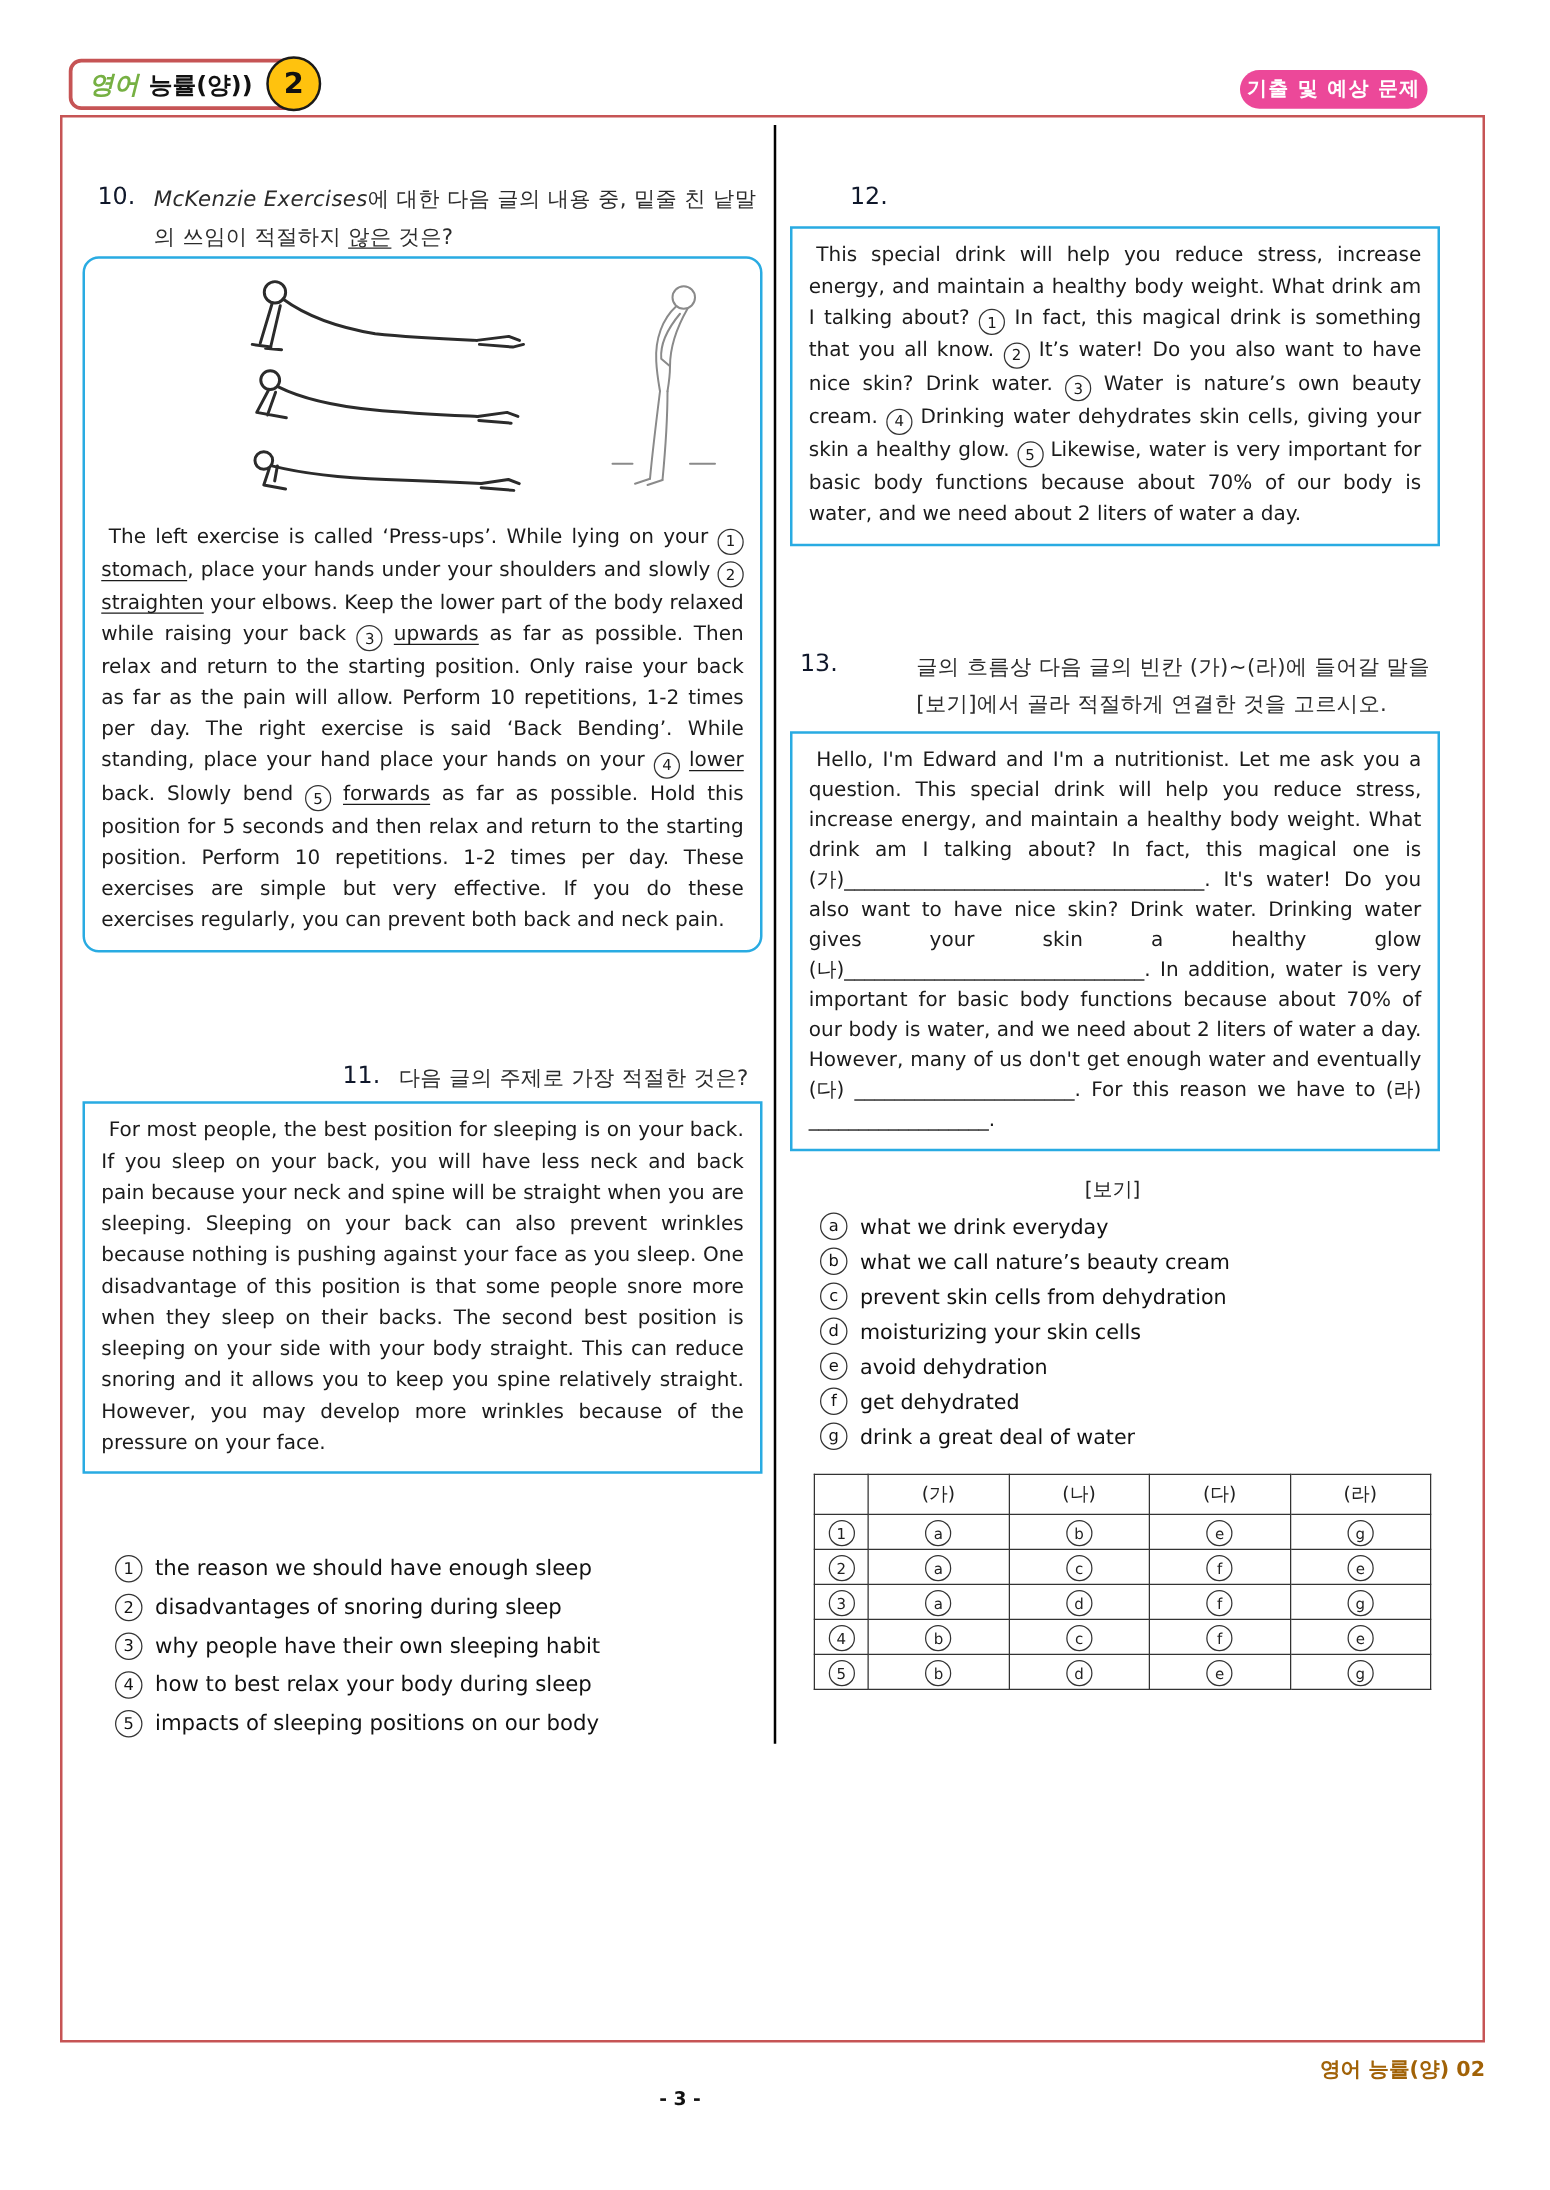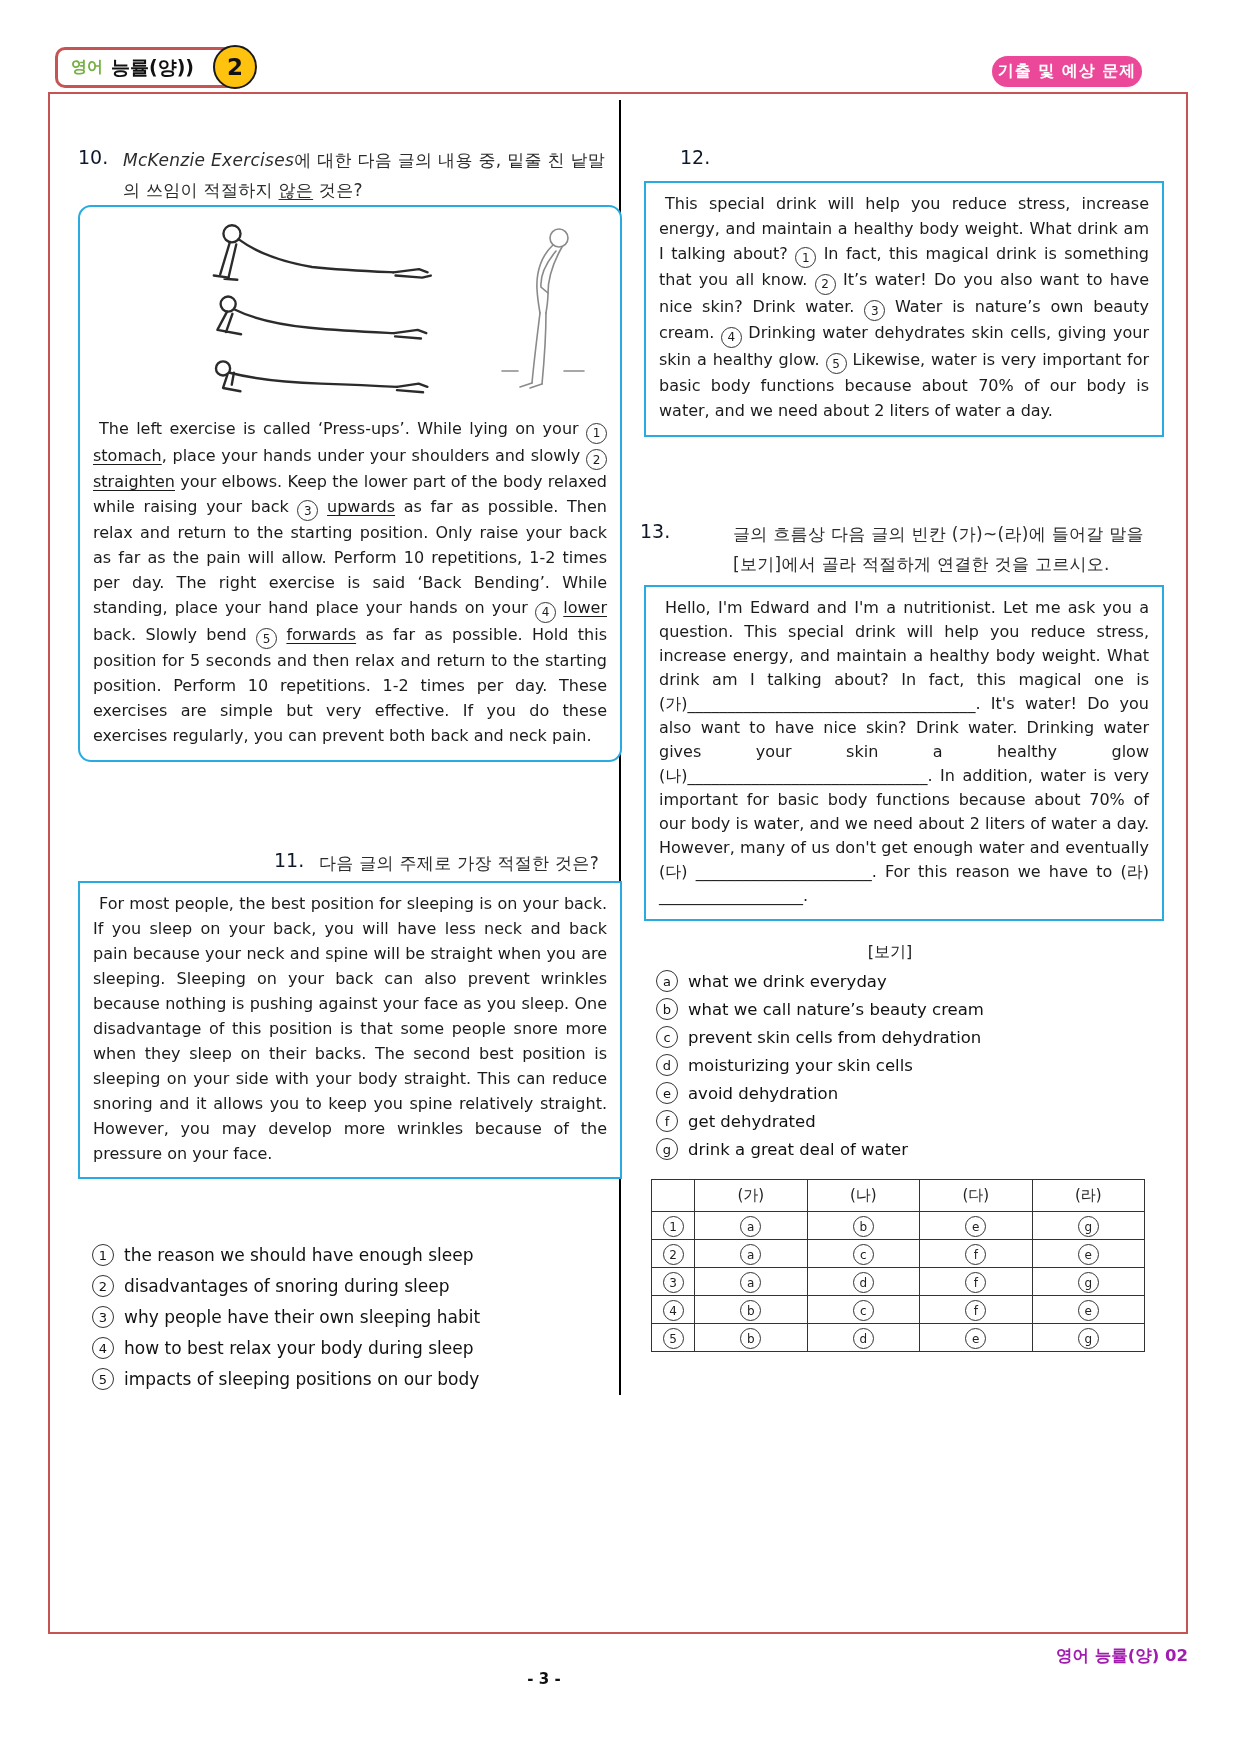--- a/index.html
+++ b/index.html
@@ -8,21 +8,21 @@
     font-family:"DejaVu Sans","Liberation Sans",sans-serif; color:#1b1b1b;
   }
   .abs { position:absolute; }
 
   
   .title-box {
     left:55px; top:47px; width:170px; height:35px;
     border:3px solid #c65455; border-radius:10px; background:#fff;
     display:flex; align-items:center; padding-left:13px; gap:8px; z-index:2;
   }
-  .title-subject { color:#76b043; font-weight:bold; font-size:16px; }
+  .title-subject { color:#76b043; font-weight:bold; font-size:20px;font-style:italic; }
   .title-book    { color:#111;    font-weight:bold; font-size:19px; }
   .round-circle {
     left:213px; top:45px; width:40px; height:40px; border-radius:50%;
     background:#ffc20e; border:2.5px solid #1a1a1a; z-index:3;
     display:flex; align-items:center; justify-content:center;
     font-weight:bold; font-size:23px; color:#111;
   }
   .badge {
     left:992px; top:56px; width:150px; height:31px; background:#ec4899; color:#fff;
     border-radius:16px; display:flex; align-items:center; justify-content:center;
@@ -33,21 +33,21 @@
   .page-border { left:48px; top:92px; width:1136px; height:1538px; border:2px solid #c65455; }
   .divider { left:619px; top:100px; width:2px; height:1295px; background:#000; }
 
   
   .q-head { display:flex; align-items:flex-start; }
   .q-num  { width:45px; flex:none; font-size:19px; color:#0f172a; }
   .q-prompt { font-size:17px; line-height:1.75; color:#2b2b2b; letter-spacing:0.3px; }
   .u { text-decoration:underline; text-underline-offset:3px; }
   .i { font-style:italic; }
 
-  .passage-box { border:2.5px solid #29abe2; background:#fff;margin-left:12px; }
+  .passage-box { border:2.5px solid #29abe2; background:#fff; }
   .passage {
     margin:0; padding:9px 13px 11px 13px; font-size:16px; line-height:1.56;
     text-align:justify; color:#1b1b1b; text-indent:6px;
   }
   .passage-sm { line-height:1.5;border-radius:14px; }
 
   .circ {
     display:inline-flex; align-items:center; justify-content:center;
     width:19px; height:19px; border:1.3px solid #333; border-radius:50%;
     font-size:12px; line-height:1; vertical-align:-3px; flex:none; text-indent:0;
@@ -73,21 +73,21 @@
   table.ans .col-label { width:42px; }
 
   
   .figures { display:flex; align-items:flex-start; padding:14px 20px 2px 80px; gap:36px; }
   .fig-col { display:flex; flex-direction:column; gap:6px; width:300px; }
   .figures svg { display:block; }
   .stroke { stroke:#2b2b2b; stroke-width:2.2; fill:none; stroke-linecap:round; stroke-linejoin:round; }
   .stroke-lt { stroke:#8a8a8a; stroke-width:1.6; fill:none; stroke-linecap:round; }
 
   
-  .footer-label { right:52px; top:1645px; font-size:16.5px; font-weight:bold; color:#a21caf; }
+  .footer-label { right:52px; top:1645px; font-size:16.5px; font-weight:bold; color:#a16207; }
   .footer-page  { left:444px; top:1670px; width:200px; text-align:center; font-size:15px; font-weight:bold; color:#111; }
 </style>
 </head>
 <body>
 
 <div class="abs title-box">
   <span class="title-subject">영어</span>
   <span class="title-book">능률(양))</span>
 </div>
 <div class="abs round-circle">2</div>

